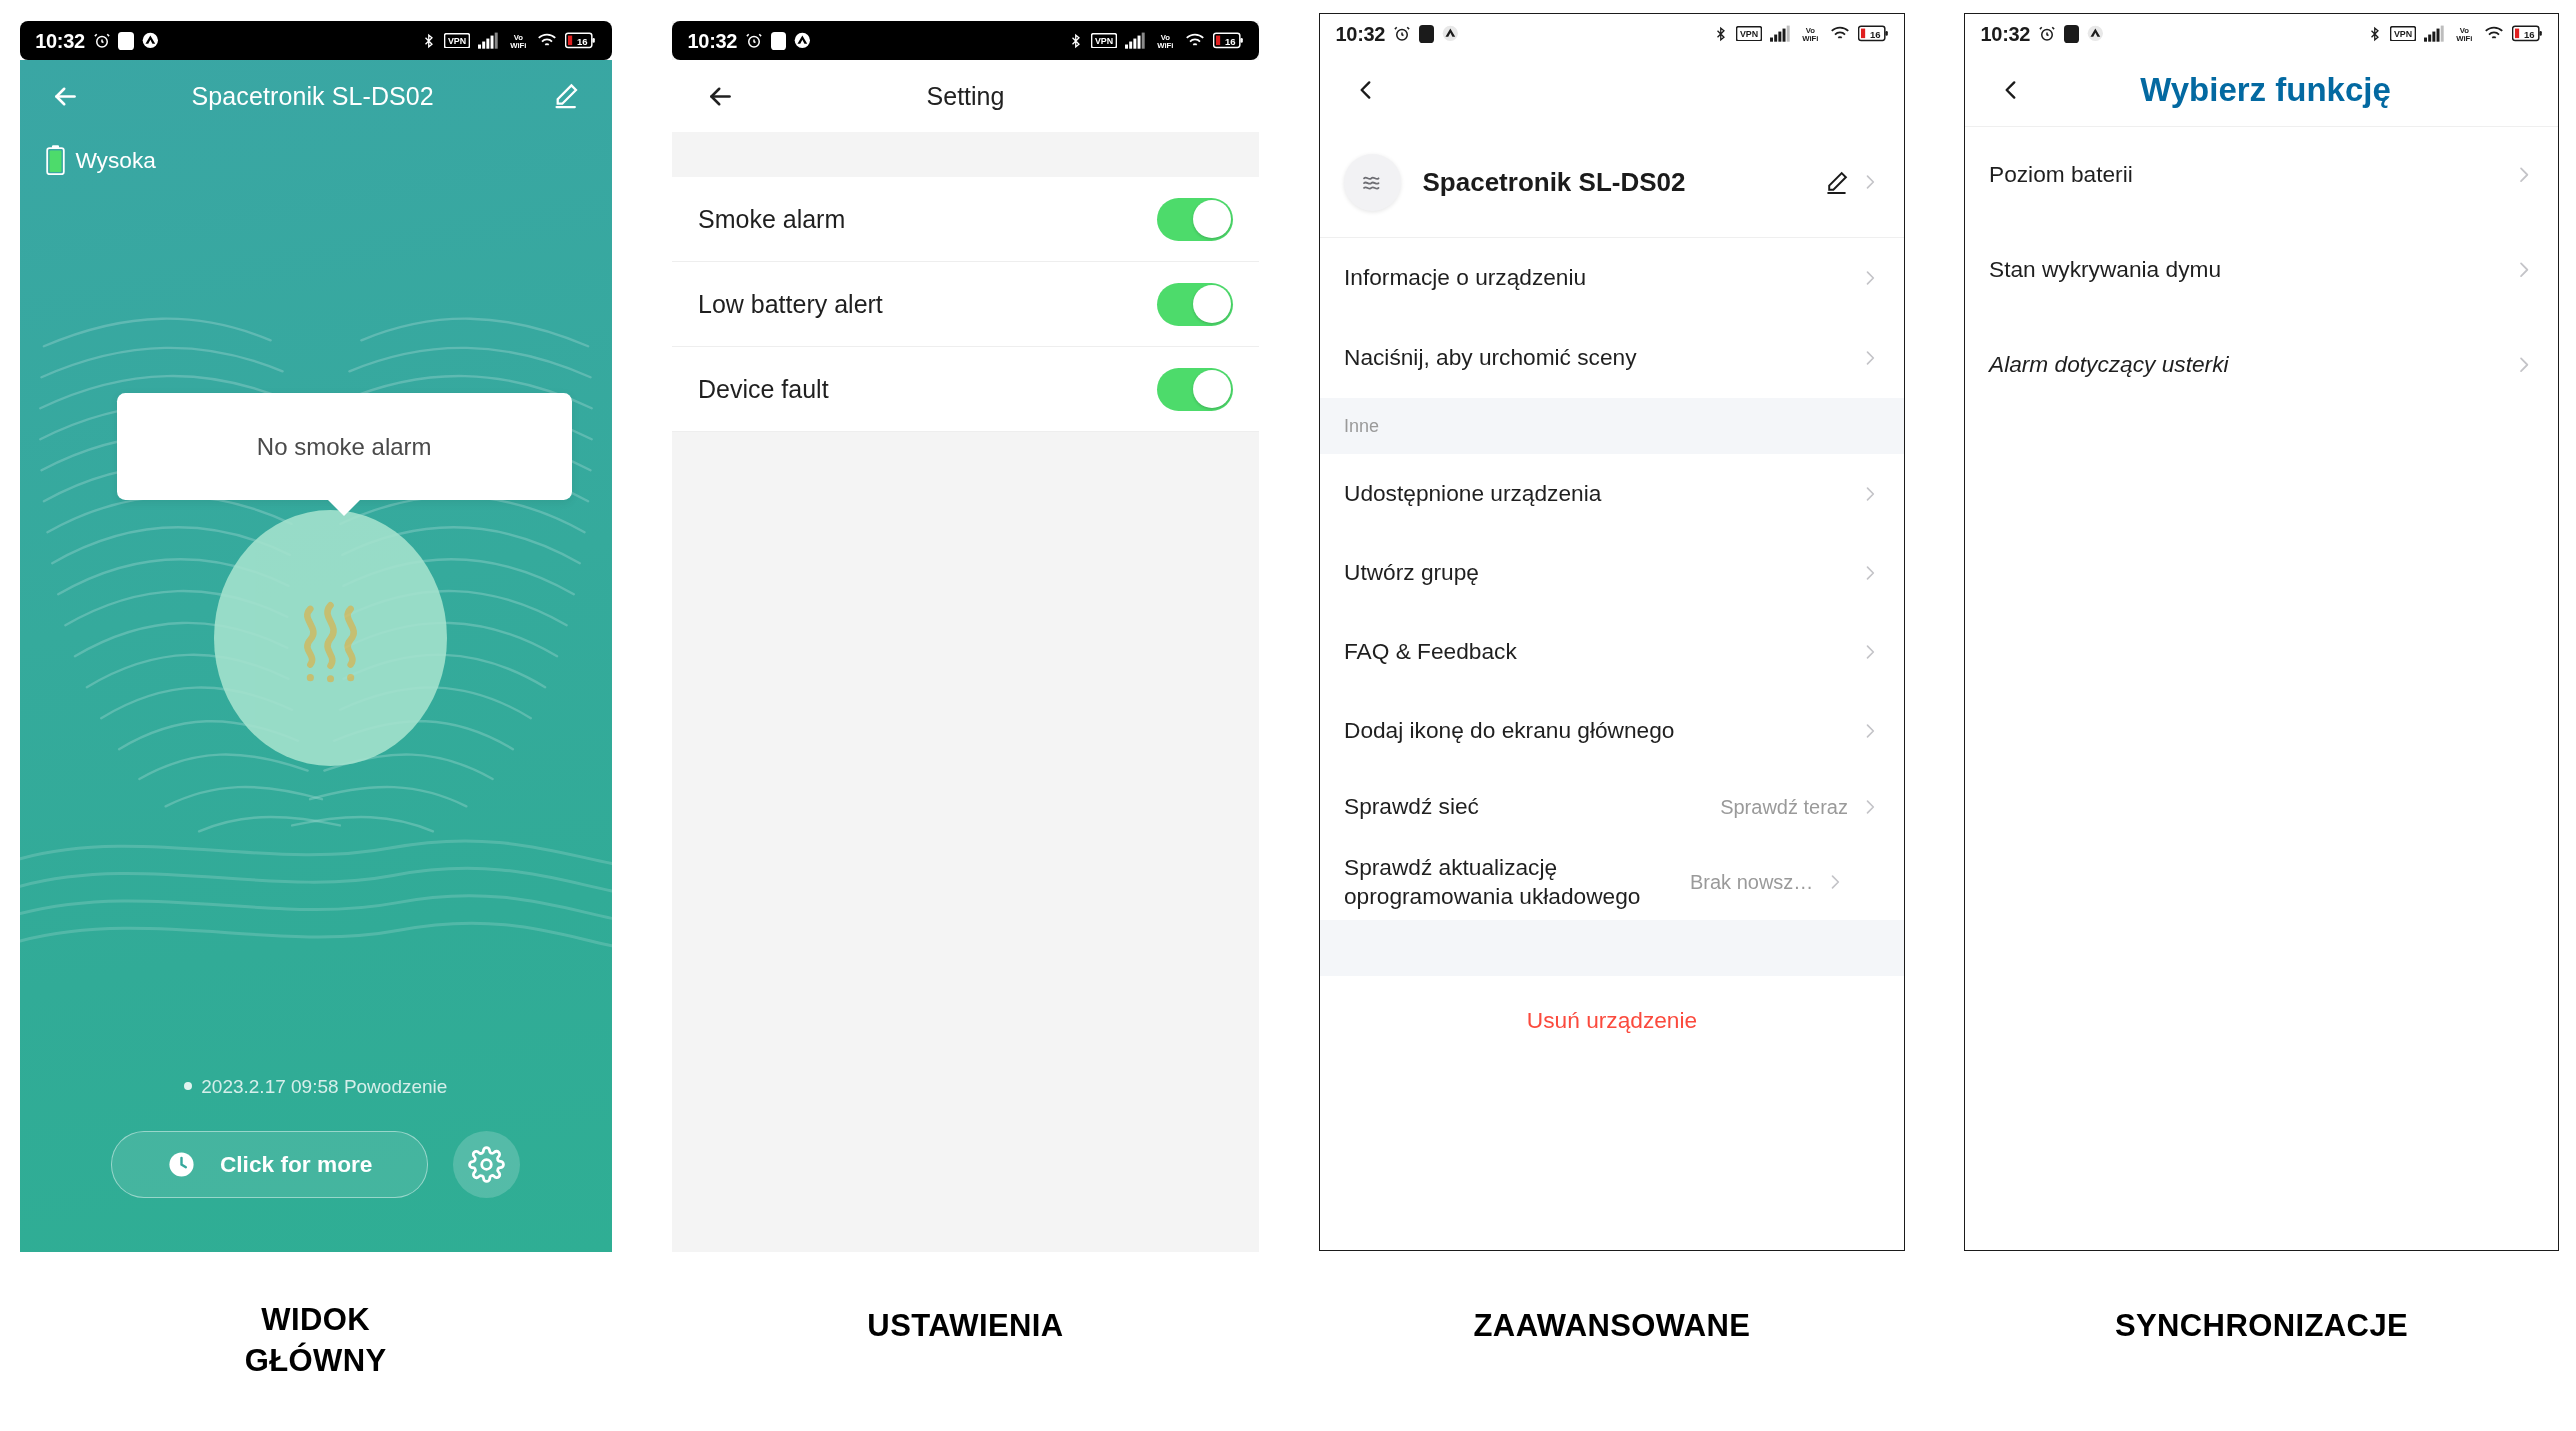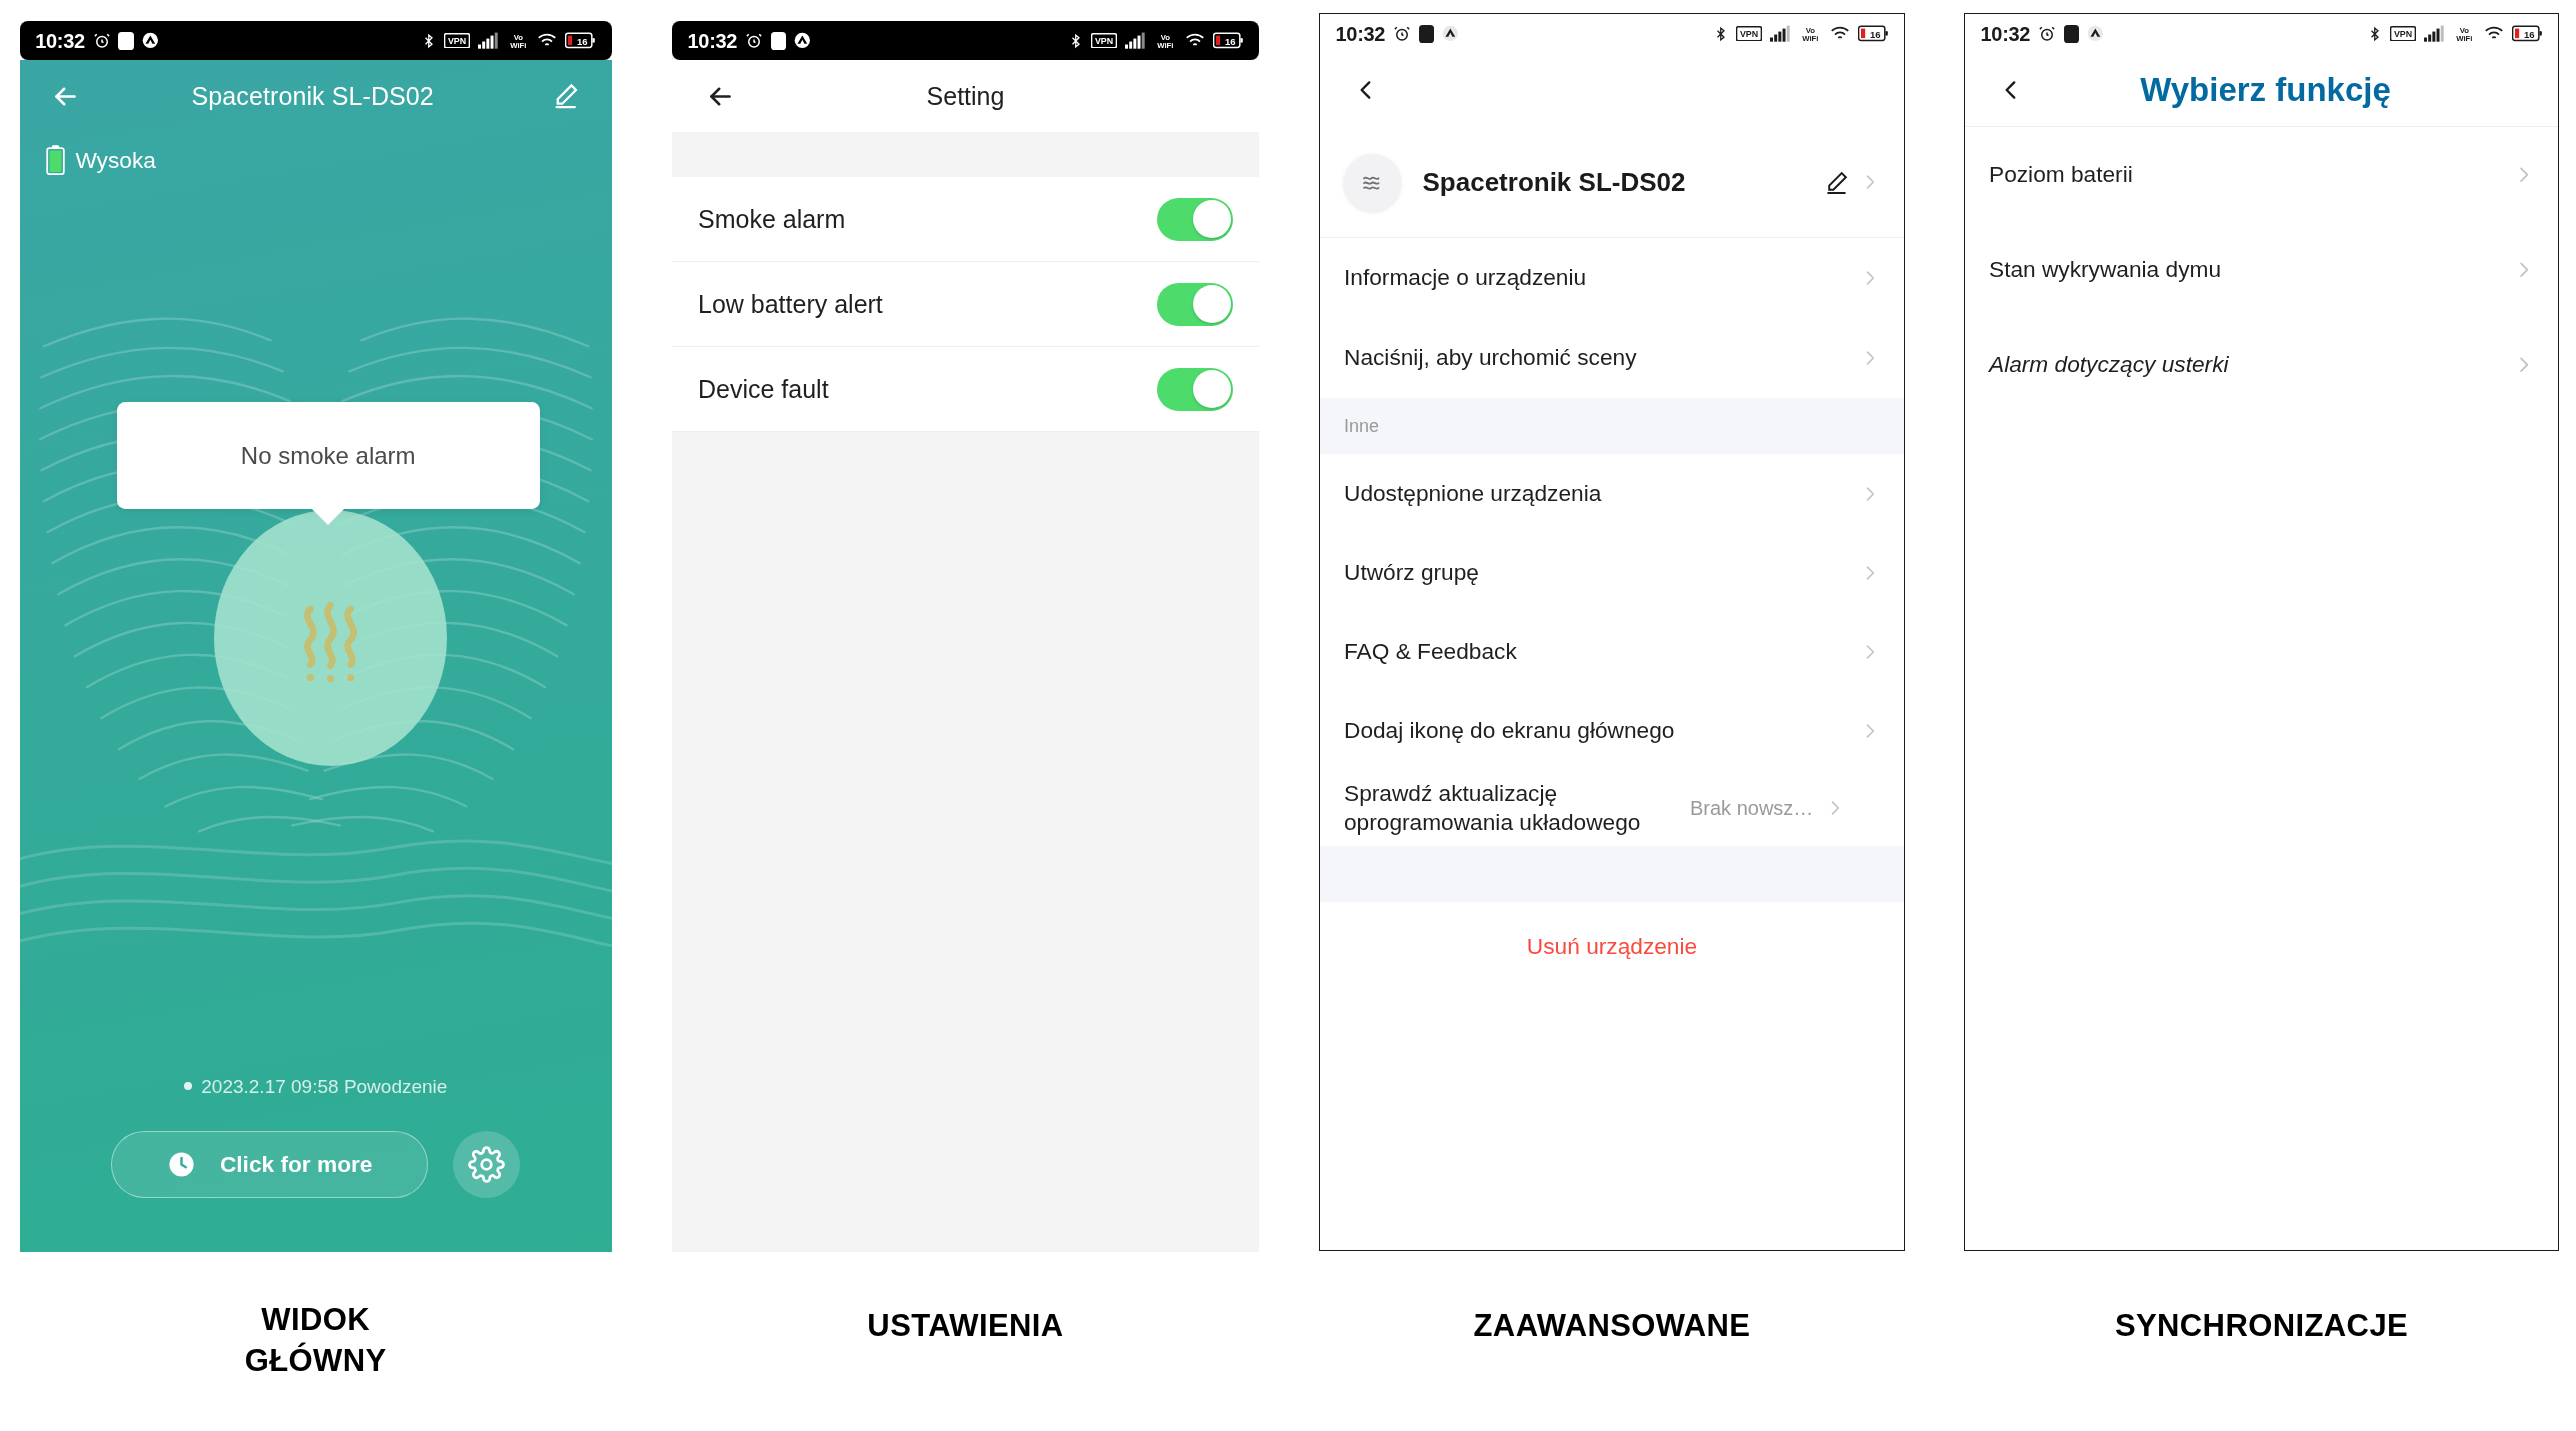--- a/index.html
+++ b/index.html
@@ -30,21 +30,21 @@
            padding:0 24px;box-sizing:border-box;color:#fff;}
   .appbar1 .title{flex:1;text-align:center;font-size:25px;font-weight:400;
                   letter-spacing:0.1px;margin-left:-6px;}
   .icon-btn{width:44px;height:44px;display:flex;align-items:center;justify-content:center;
             flex:0 0 auto;}
 
   .batt-row{position:relative;z-index:5;display:flex;align-items:center;gap:10.7px;
             padding:13px 0 0 26px;color:#fff;}
   .batt-row .lbl{font-size:22.7px;font-weight:400;}
 
-  .bubble{position:absolute;z-index:6;left:97px;top:342px;width:423px;height:107px;
+  .bubble{position:absolute;z-index:6;left:97px;top:333px;width:455px;height:107px;
           background:#fff;border-radius:8.3px;display:flex;align-items:center;
           justify-content:center;box-shadow:0 2.4px 8.3px rgba(0,0,0,.07);}
   .bubble .txt{font-size:24px;color:#4a4a4a;font-weight:400;}
   .bubble:after{content:"";position:absolute;left:50%;margin-left:-16.7px;bottom:-15.5px;
                 width:0;height:0;border-left:16.7px solid transparent;
                 border-right:16.7px solid transparent;border-top:16.7px solid #fff;}
 
   .blob{position:absolute;z-index:4;left:194px;top:450px;width:233px;height:256px;
         border-radius:50%;background:#a5e3ce;opacity:.88;
         display:flex;align-items:center;justify-content:center;}
@@ -470,20 +470,27 @@
     <svg class="chev" width="20" height="20" viewBox="0 0 24 24" fill="none" stroke="#c4c4c8" stroke-width="2" stroke-linecap="round" stroke-linejoin="round">
         <path d="M9 5l7 7-7 7"></path>
       </svg>
   </div>
   <div class="lrow" style="height:79px;">
     <span class="lbl">Dodaj ikonę do ekranu głównego</span>
     <svg class="chev" width="20" height="20" viewBox="0 0 24 24" fill="none" stroke="#c4c4c8" stroke-width="2" stroke-linecap="round" stroke-linejoin="round">
         <path d="M9 5l7 7-7 7"></path>
       </svg>
   </div>
+  <div class="lrow" style="height:74px;">
+    <span class="lbl">Sprawdź sieć</span>
+    <span class="val">Sprawdź teraz</span>
+    <svg class="chev" width="20" height="20" viewBox="0 0 24 24" fill="none" stroke="#c4c4c8" stroke-width="2" stroke-linecap="round" stroke-linejoin="round">
+        <path d="M9 5l7 7-7 7"></path>
+      </svg>
+  </div>
   <div class="lrow two" style="height:76px;">
     <span class="lbl" style="max-width:334px;">Sprawdź aktualizację oprogramowania układowego</span>
     <span class="val">Brak nowsz…</span>
     <svg class="chev" width="20" height="20" viewBox="0 0 24 24" fill="none" stroke="#c4c4c8" stroke-width="2" stroke-linecap="round" stroke-linejoin="round">
         <path d="M9 5l7 7-7 7"></path>
       </svg>
   </div>
 
   <div class="divider-thin"></div>
 

